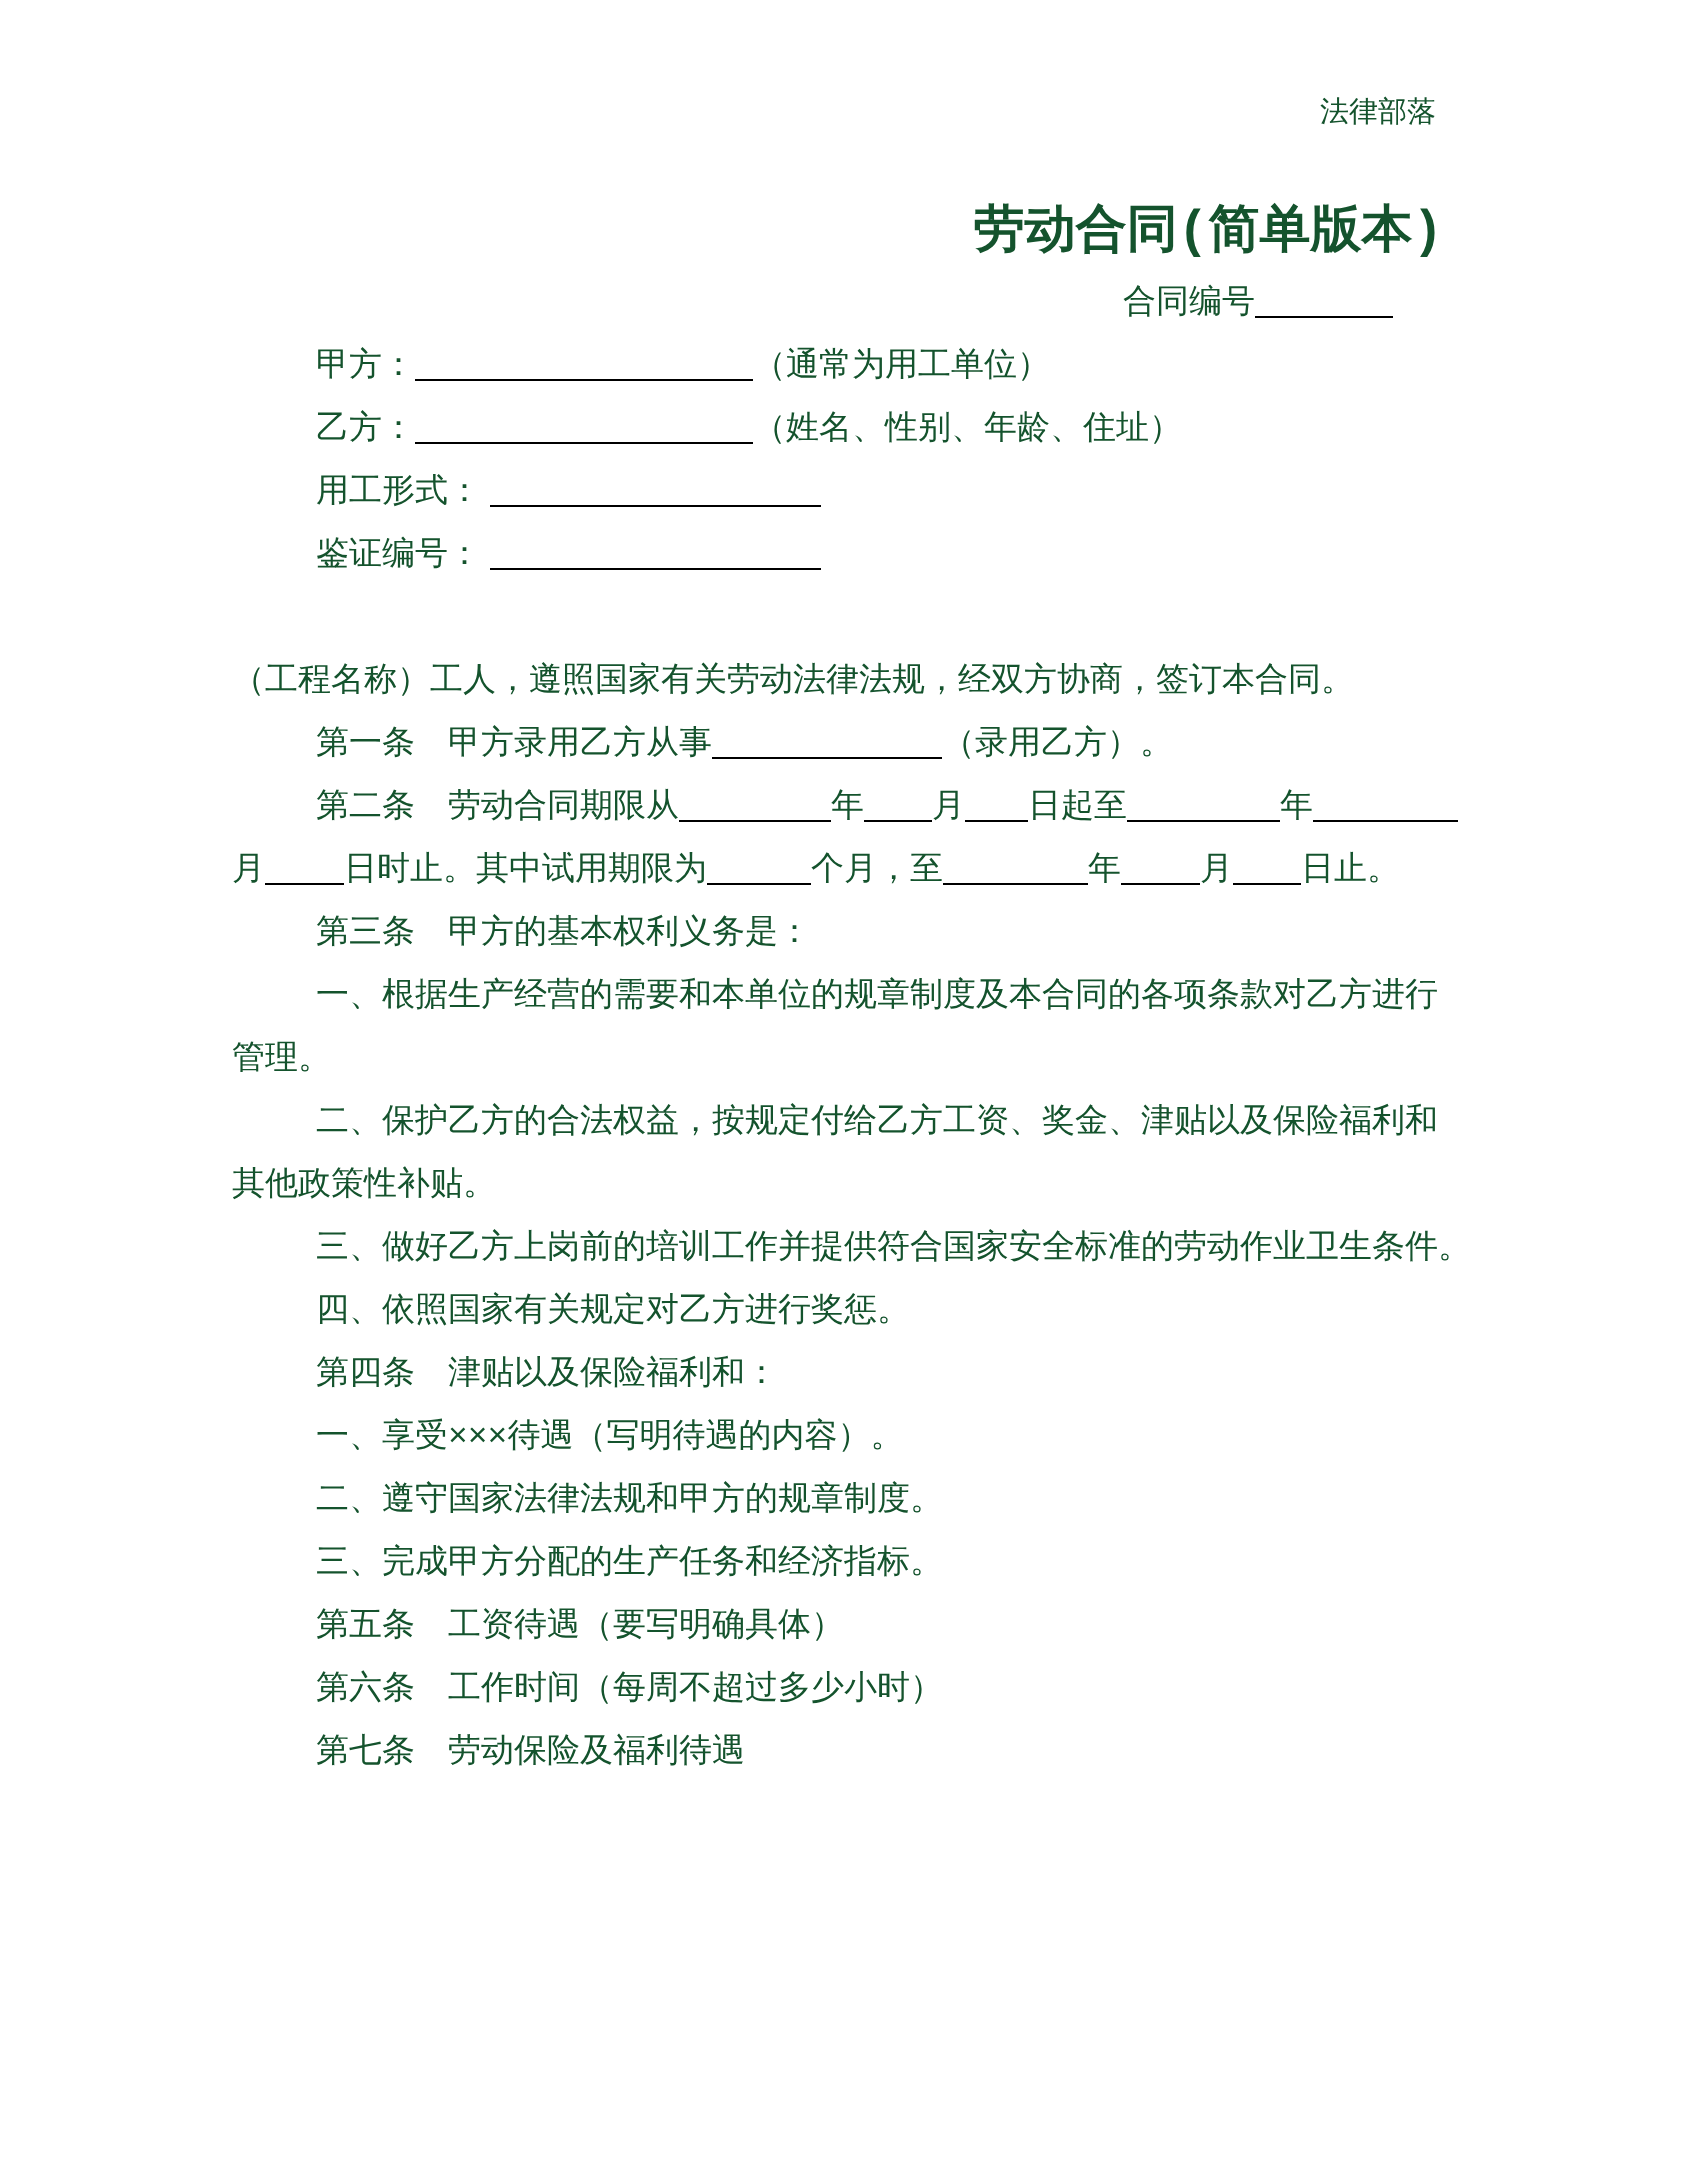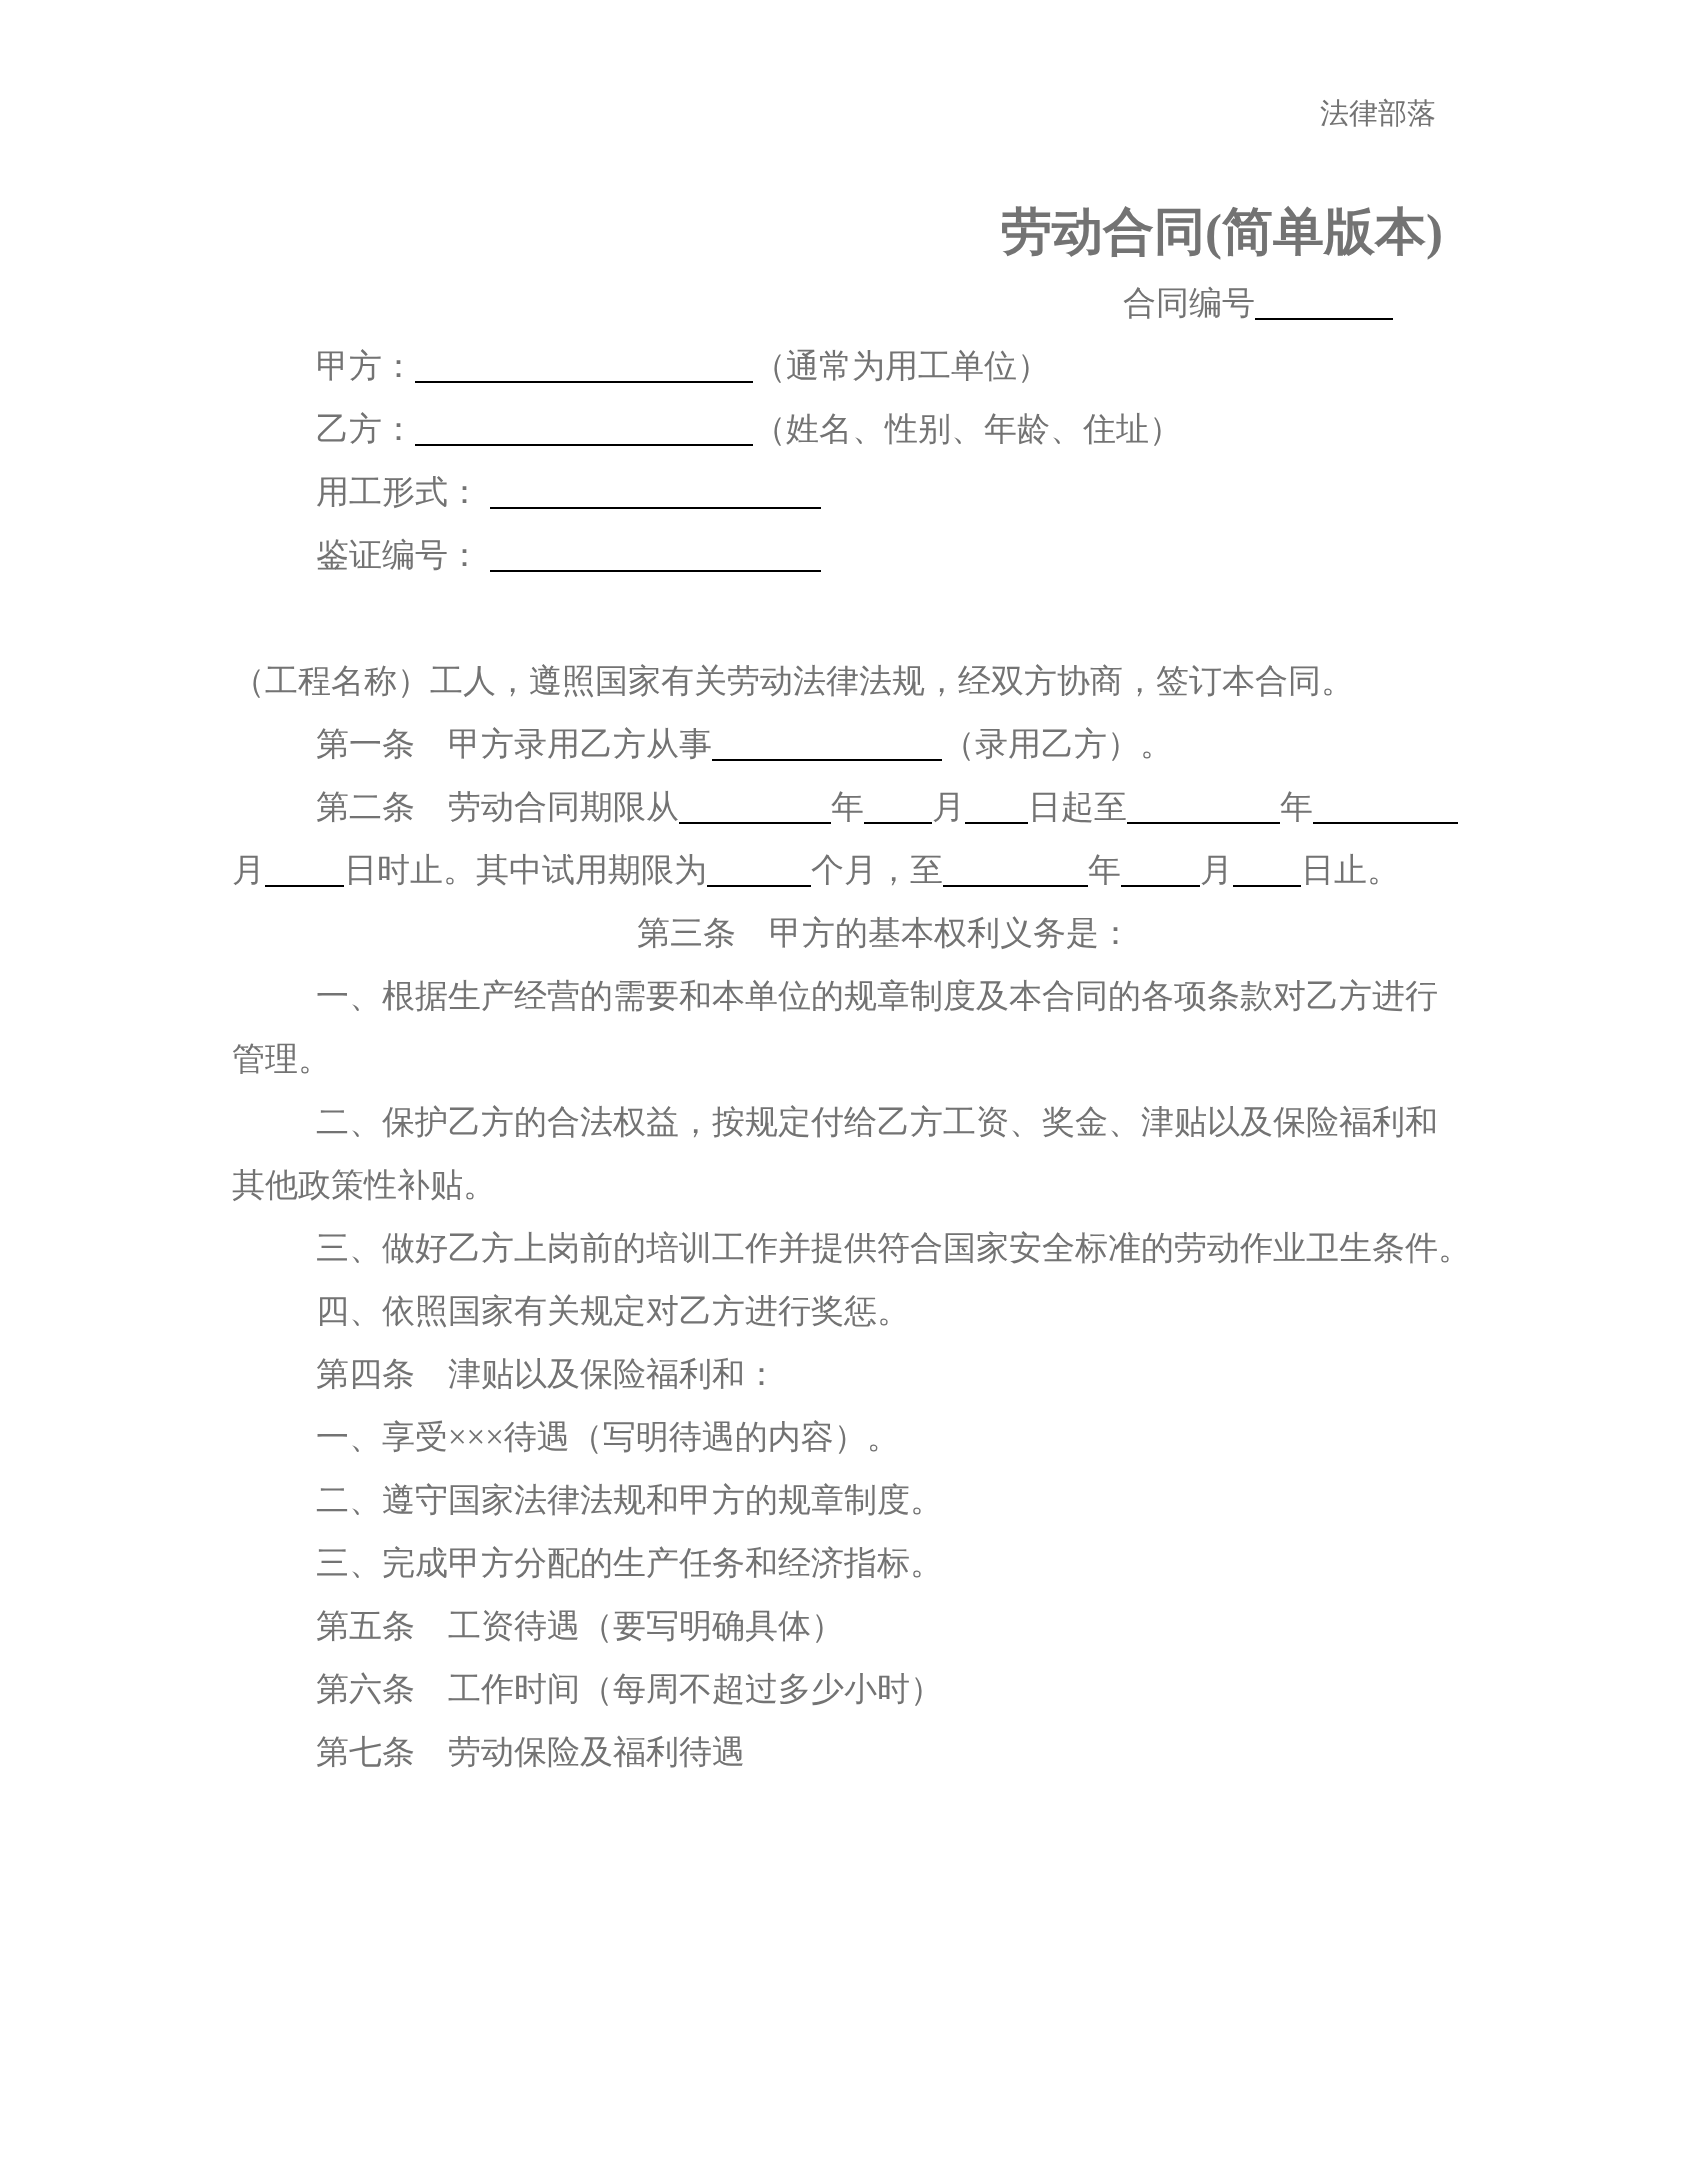--- a/index.html
+++ b/index.html
@@ -5,22 +5,22 @@
   html, body {
     margin: 0;
     padding: 0;
     background: #ffffff;
   }
   .page {
     position: relative;
     width: 1686px;
     height: 1842px;
     background: #ffffff;
-    color: #737373;
-    font-family: Liberation Serif, serif;
+    color: #14532d;
+    font-family: Liberation Mono, monospace;
     overflow: hidden;
   }
   .watermark {
     position: absolute;
     left: 1320px;
     top: 97px;
     font-size: 29px;
     line-height: 33px;
     white-space: nowrap;
   }
@@ -68,21 +68,21 @@
       <div class="line" style="padding-left: 891px;"><span class="txt">合同编号</span><span class="blank" style="width: 138px; border-bottom-color: rgb(0, 0, 0);"></span></div>
       <div class="line" style="padding-left: 84px;"><span class="txt">甲方：</span><span class="blank" style="width: 338px; border-bottom-color: rgb(0, 0, 0);"></span><span class="txt">（通常为用工单位）</span></div>
       <div class="line" style="padding-left: 84px;"><span class="txt">乙方：</span><span class="blank" style="width: 338px; border-bottom-color: rgb(0, 0, 0);"></span><span class="txt">（姓名、性别、年龄、住址）</span></div>
       <div class="line" style="padding-left: 84px;"><span class="txt">用工形式：</span><span class="blank" style="width: 331px; border-bottom-color: rgb(0, 0, 0); margin-left: 9.2px;"></span></div>
       <div class="line" style="padding-left: 84px;"><span class="txt">鉴证编号：</span><span class="blank" style="width: 331px; border-bottom-color: rgb(0, 0, 0); margin-left: 9.2px;"></span></div>
       <div class="line">&nbsp;</div>
       <div class="line"><span class="txt">（工程名称）工人，遵照国家有关劳动法律法规，经双方协商，签订本合同。</span></div>
       <div class="line" style="padding-left: 84px;"><span class="txt">第一条　甲方录用乙方从事</span><span class="blank" style="width: 230px; border-bottom-color: rgb(0, 0, 0);"></span><span class="txt">（录用乙方）。</span></div>
       <div class="line" style="padding-left: 84px;"><span class="txt">第二条　劳动合同期限从</span><span class="blank" style="width: 152px; border-bottom-color: rgb(0, 0, 0);"></span><span class="txt">年</span><span class="blank" style="width: 68px; border-bottom-color: rgb(0, 0, 0);"></span><span class="txt">月</span><span class="blank" style="width: 63px; border-bottom-color: rgb(0, 0, 0);"></span><span class="txt">日起至</span><span class="blank" style="width: 153px; border-bottom-color: rgb(0, 0, 0);"></span><span class="txt">年</span><span class="blank" style="width: 145px; border-bottom-color: rgb(0, 0, 0);"></span></div>
       <div class="line"><span class="txt">月</span><span class="blank" style="width: 79px; border-bottom-color: rgb(0, 0, 0);"></span><span class="txt">日时止。其中试用期限为</span><span class="blank" style="width: 104px; border-bottom-color: rgb(0, 0, 0);"></span><span class="txt">个月，至</span><span class="blank" style="width: 145px; border-bottom-color: rgb(0, 0, 0);"></span><span class="txt">年</span><span class="blank" style="width: 79px; border-bottom-color: rgb(0, 0, 0);"></span><span class="txt">月</span><span class="blank" style="width: 68px; border-bottom-color: rgb(0, 0, 0);"></span><span class="txt">日止。</span></div>
-      <div class="line" style="padding-left: 84px; text-align: center;"><span class="txt">第三条　甲方的基本权利义务是：</span></div>
+      <div class="line" style="padding-left: 84px;"><span class="txt">第三条　甲方的基本权利义务是：</span></div>
       <div class="line" style="padding-left: 84px;"><span class="txt">一、根据生产经营的需要和本单位的规章制度及本合同的各项条款对乙方进行</span></div>
       <div class="line"><span class="txt">管理。</span></div>
       <div class="line" style="padding-left: 84px;"><span class="txt">二、保护乙方的合法权益，按规定付给乙方工资、奖金、津贴以及保险福利和</span></div>
       <div class="line"><span class="txt">其他政策性补贴。</span></div>
       <div class="line" style="padding-left: 84px;"><span class="txt">三、做好乙方上岗前的培训工作并提供符合国家安全标准的劳动作业卫生条件。</span></div>
       <div class="line" style="padding-left: 84px;"><span class="txt">四、依照国家有关规定对乙方进行奖惩。</span></div>
       <div class="line" style="padding-left: 84px;"><span class="txt">第四条　津贴以及保险福利和：</span></div>
       <div class="line" style="padding-left: 84px;"><span class="txt">一、享受×××待遇（写明待遇的内容）。</span></div>
       <div class="line" style="padding-left: 84px;"><span class="txt">二、遵守国家法律法规和甲方的规章制度。</span></div>
       <div class="line" style="padding-left: 84px;"><span class="txt">三、完成甲方分配的生产任务和经济指标。</span></div>

